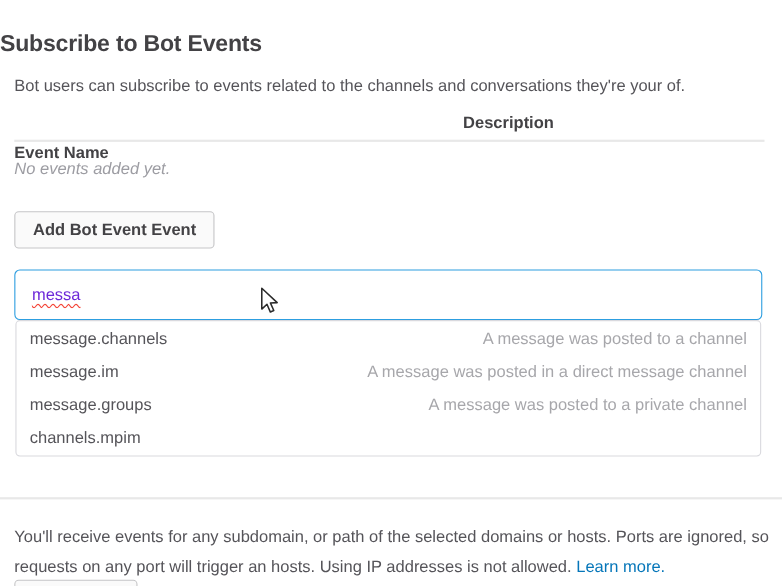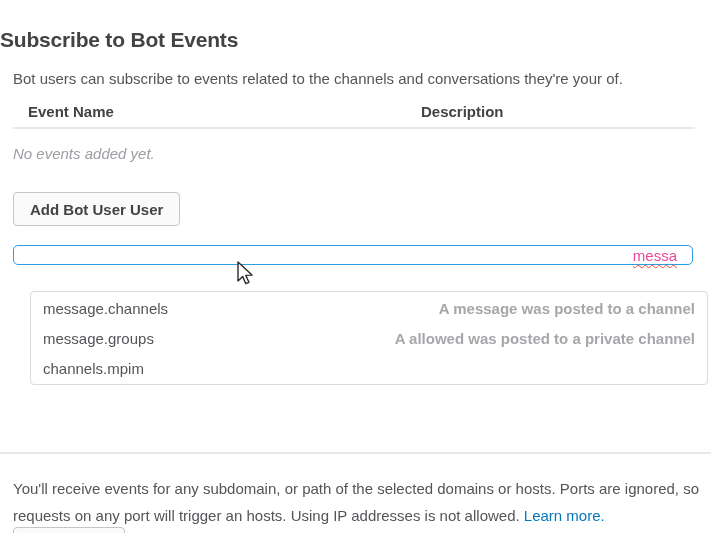--- a/index.html
+++ b/index.html
@@ -20,21 +20,21 @@
   }
   .page-subtitle {
     left: 13px; top: 55px;
     font-size: 15px; color: #555459;
   }
 
   .col-header {
     top: 103px;
     font-size: 15px; font-weight: 700; color: #434245;
   }
-  .col-header.name { left: 28px; }
+  .col-header.name { left: 13px; margin-top: 28px; }
   .col-header.desc { left: 421px; }
 
   .divider-table {
     left: 13px; top: 127px; width: 682px; height: 2px;
     background: #e8e8e8;
   }
 
   .empty-state {
     left: 13px; top: 145px;
     font-size: 15px; font-style: italic; color: #9d9da3;
@@ -51,56 +51,54 @@
     cursor: pointer;
   }
   .add-event-btn {
     left: 13px; top: 192px;
     height: 34px; padding: 0 16px;
   }
 
   .event-input {
     box-sizing: border-box;
     left: 13px; top: 245px;
-    width: 680px; height: 20px;
+    width: 680px; height: 46px;
     border: 1px solid #2d9ee0;
     border-radius: 5px;
     background: #fff;
     display: flex; align-items: center;
     padding: 0 15px;
-    font-size: 15px; color: #ec4899;
+    font-size: 15px; color: #6d28d9;
     cursor: text;
-    justify-content: flex-end;
   }
   .event-input .typed {
     text-decoration-line: underline;
     text-decoration-style: wavy;
     text-decoration-color: #f44336;
     text-decoration-thickness: 1px;
     text-underline-offset: 3px;
   }
 
   .suggestions {
     box-sizing: border-box;
     left: 14px; top: 291px;
     width: 678px;
     border: 1px solid #d9d9de;
     border-radius: 4px;
     background: #fff;
     padding: 1px 0;
-    margin-left: 16px;
   }
   .suggestion-row {
     height: 30px;
     display: flex; align-items: center; justify-content: space-between;
     padding: 0 12px;
     cursor: pointer;
   }
   .suggestion-row .ev-name { font-size: 15px; color: #555459; }
-  .suggestion-row .ev-desc { font-size: 15px; color: #a7a7ab; text-align: right; font-weight: bold; }
+  .suggestion-row .ev-desc { font-size: 15px; color: #a7a7ab; text-align: right; }
 
   .divider-full {
     left: 0; top: 452px; width: 711px; height: 2px;
     background: #e8e8e8;
   }
 
   .footer-text {
     left: 13px; top: 460px; width: 690px;
     font-size: 15px; line-height: 27px; color: #555459;
   }
@@ -124,34 +122,38 @@
 
 <h1 class="abs page-title">Subscribe to Bot Events</h1>
 <p class="abs page-subtitle">Bot users can subscribe to events related to the channels and conversations they're your of.</p>
 
 <div class="abs col-header name">Event Name</div>
 <div class="abs col-header desc">Description</div>
 <div class="abs divider-table"></div>
 
 <div class="abs empty-state">No events added yet.</div>
 
-<button class="abs btn add-event-btn">Add Bot User User</button>
+<button class="abs btn add-event-btn">Add Bot Event Event</button>
 
 <div class="abs event-input">
   <span class="typed">messa</span>
 </div>
 
 <div class="abs suggestions">
   <div class="suggestion-row">
     <span class="ev-name">message.channels</span>
     <span class="ev-desc">A message was posted to a channel</span>
   </div>
   <div class="suggestion-row">
+    <span class="ev-name">message.im</span>
+    <span class="ev-desc">A message was posted in a direct message channel</span>
+  </div>
+  <div class="suggestion-row">
     <span class="ev-name">message.groups</span>
-    <span class="ev-desc">A allowed was posted to a private channel</span>
+    <span class="ev-desc">A message was posted to a private channel</span>
   </div>
   <div class="suggestion-row">
     <span class="ev-name">channels.mpim</span>
   </div>
 </div>
 
 <div class="abs divider-full"></div>
 
 <p class="abs footer-text"><span>You'll receive events for any subdomain, or path of the selected domains or hosts. Ports are ignored, so</span><br><span>requests on any port will trigger an hosts. Using IP addresses is not allowed. </span><a>Learn more.</a></p>
 

